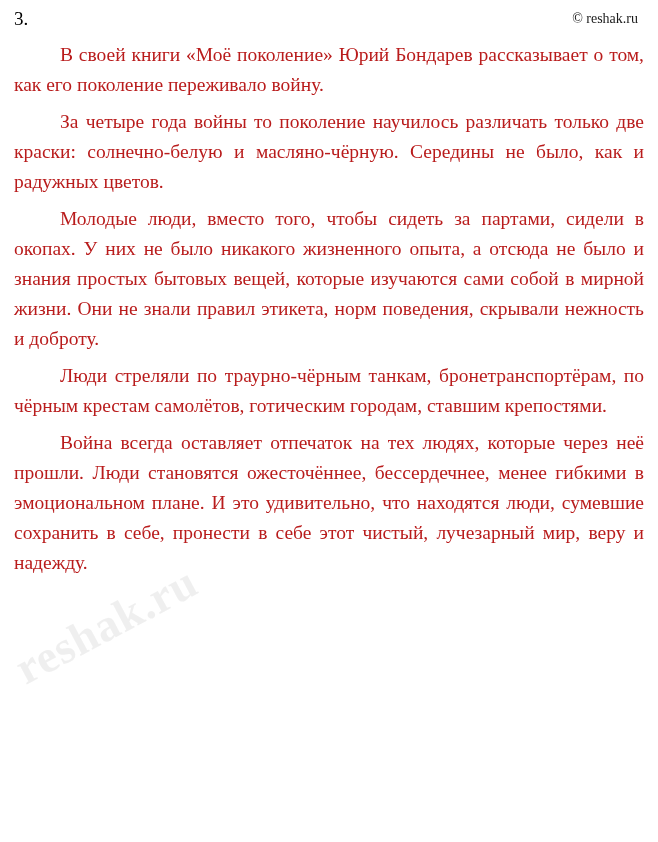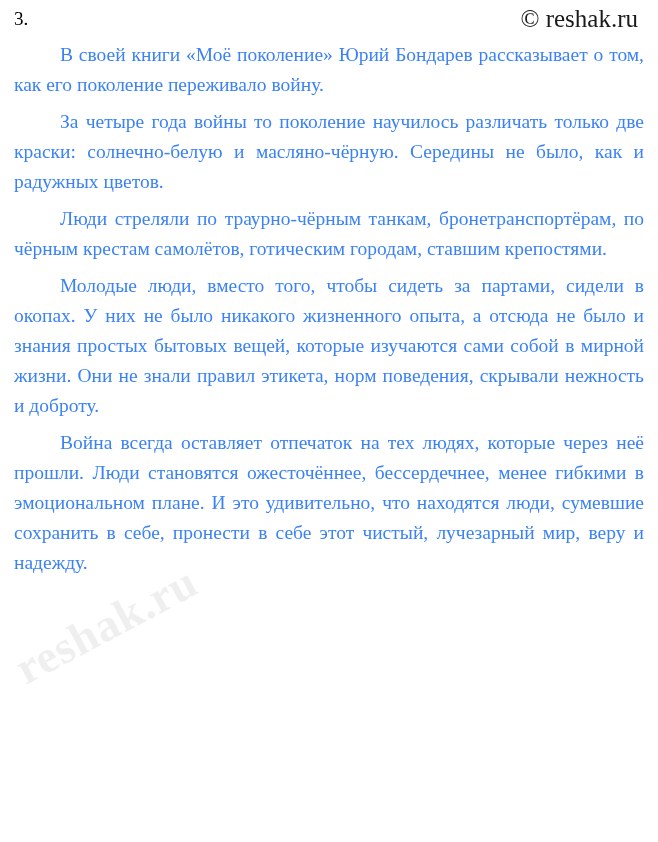--- a/index.html
+++ b/index.html
@@ -31,37 +31,37 @@
     left: 0;
     top: 0;
     font-size: 19px;
     line-height: 22px;
     color: #000;
   }
   .copyright {
     position: absolute;
     right: 6px;
     top: 0;
-    font-size: 25px;
+    font-size: 14px;
     line-height: 22px;
     color: #1a1a1a;
     font-family: "Liberation Serif", "DejaVu Serif", serif;
   }
   .body-text {
     position: relative;
     margin-top: 6px;
     z-index: 2;
   }
   p.para {
     margin: 0 0 7px 0;
     font-size: 19.5px;
     line-height: 30px;
     text-align: justify;
     text-indent: 46px;
-    color: #3b82f6;
+    color: #b91c1c;
     -webkit-hyphens: none;
     hyphens: none;
     word-spacing: 0px;
   }
   p.para:last-child {
     margin-bottom: 0;
   }
   
   .watermark {
     position: absolute;
@@ -95,18 +95,18 @@
     <div class="copyright">© reshak.ru</div>
   </div>
 
   <div class="watermark">
     <span>reshak.ru</span>
   </div>
 
   <div class="body-text">
     <p class="para">В своей книги «Моё поколение» Юрий Бондарев рассказывает о том, как его поколение переживало войну.</p>
     <p class="para">За четыре года войны то поколение научилось различать только две краски: солнечно-белую и масляно-чёрную. Середины не было, как и радужных цветов.</p>
+    <p class="para">Молодые люди, вместо того, чтобы сидеть за партами, сидели в окопах. У них не было никакого жизненного опыта, а отсюда не было и знания простых бытовых вещей, которые изучаются сами собой в мирной жизни. Они не знали правил этикета, норм поведения, скрывали нежность и доброту.</p>
     <p class="para">Люди стреляли по траурно-чёрным танкам, бронетранспортёрам, по чёрным крестам самолётов, готическим городам, ставшим крепостями.</p>
-    <p class="para">Молодые люди, вместо того, чтобы сидеть за партами, сидели в окопах. У них не было никакого жизненного опыта, а отсюда не было и знания простых бытовых вещей, которые изучаются сами собой в мирной жизни. Они не знали правил этикета, норм поведения, скрывали нежность и доброту.</p>
     <p class="para">Война всегда оставляет отпечаток на тех людях, которые через неё прошли. Люди становятся ожесточённее, бессердечнее, менее гибкими в эмоциональном плане. И это удивительно, что находятся люди, сумевшие сохранить в себе, пронести в себе этот чистый, лучезарный мир, веру и надежду.</p>
   </div>
 
 </div>
 
 </body></html>

